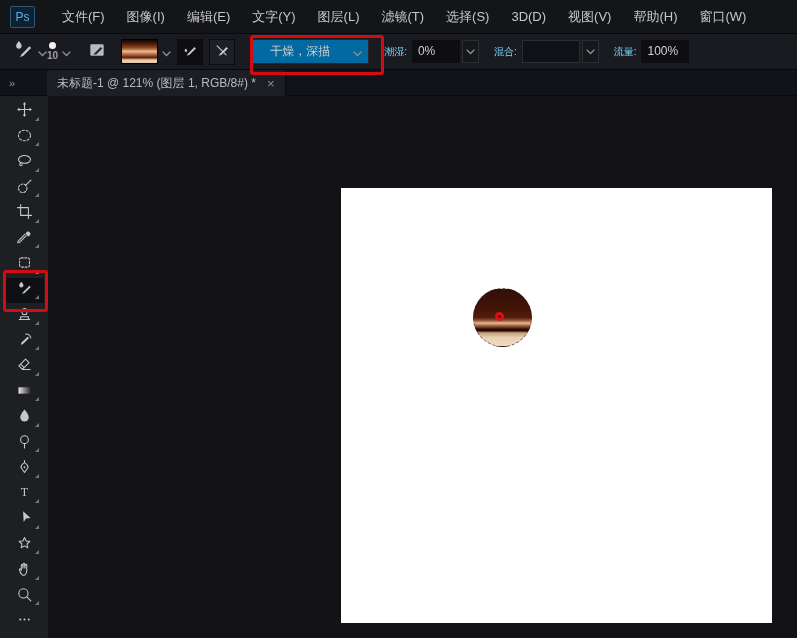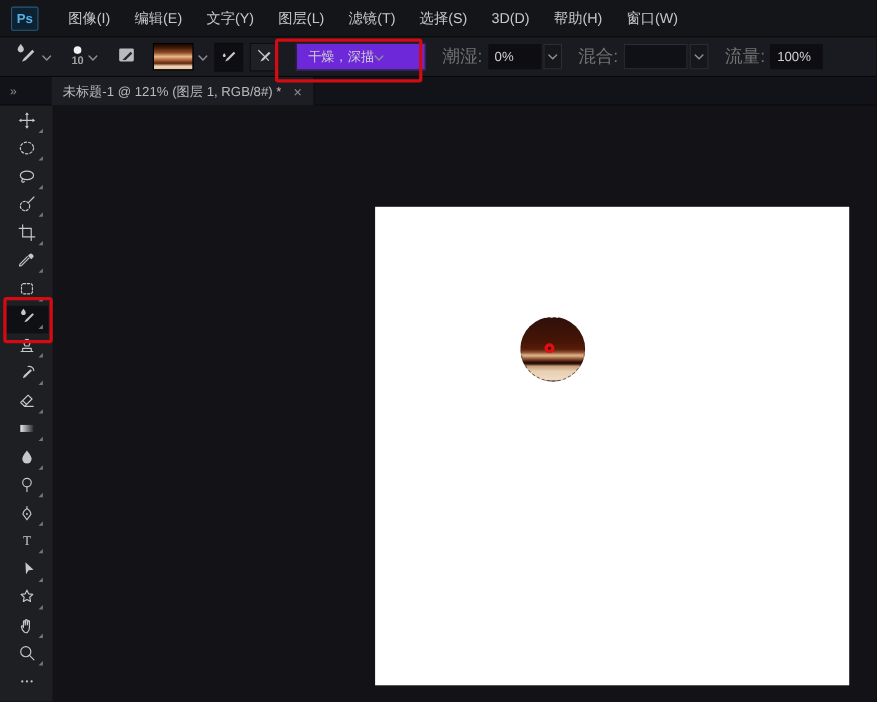--- a/index.html
+++ b/index.html
@@ -5,44 +5,44 @@
   * { margin:0; padding:0; box-sizing:border-box; }
   html,body { width:797px; height:638px; overflow:hidden; }
   body { font-family:"Liberation Sans","DejaVu Sans",sans-serif; background:#121216; color:#c6c7ca; }
 
   .app { position:relative; width:797px; height:638px; background:#121216; overflow:hidden; }
 
   
   .menubar { height:34px; display:flex; align-items:center; background:#141519; border-bottom:1px solid #08080a; padding-left:10px; }
   .ps-logo { width:25px; height:22px; display:flex; align-items:center; justify-content:center;
              background:#0c2233; border:1px solid #2d5877; border-radius:2px;
-             color:#57b3e5; font-size:12px; font-weight:bold; margin-right:16px; }
+             color:#57b3e5; font-size:12px; font-weight:normal; margin-right:16px; }
   .menu-item { padding:0 11px; font-size:13px; color:#c6c7ca; height:34px; line-height:34px; white-space:nowrap; cursor:default; }
 
   
   .optionsbar { height:36px; background:#1a1b20; border-bottom:1px solid #08080a;
                 display:flex; align-items:center; padding-left:12px; white-space:nowrap; }
   .opt-iconbtn { display:flex; align-items:center; justify-content:center; flex:none; }
   .chev { margin-left:4px; flex:none; }
-  .brush-preview { display:flex; flex-direction:column; align-items:center; margin-left:18px; flex:none;font-weight:bold; }
+  .brush-preview { display:flex; flex-direction:column; align-items:center; flex:none;font-weight:bold; }
   .brush-dot { width:7px; height:7px; border-radius:50%; background:#f2f2f2; margin-bottom:2px; }
   .brush-size { font-size:10px; color:#9fa0a3; line-height:10px; }
   .toggle-panel { width:24px; height:24px; margin-left:14px; display:flex; align-items:center; justify-content:center;
                   background:transparent; border:none; flex:none; }
   .swatch-wrap { display:flex; align-items:center; margin-left:12px; flex:none; }
   .swatch { width:37px; height:25px; border:1px solid #000;
             background:linear-gradient(180deg,#120502 0%,#4a1a08 16%,#8c4categories 0, #8c4a26 34%,#e9b98e 50%,#c27848 60%,#5e2410 76%,#f0d3b4 88%,#e6c4a2 100%); }
   .mini-btn { width:26px; height:26px; margin-left:6px; display:flex; align-items:center; justify-content:center;
               background:#1f2025; border:1px solid #0c0c0e; flex:none; }
   .mini-btn.pressed { background:#0e0e12; }
-  .combo { margin-left:16px; width:118px; height:25px; background:#6d28d9; border:1px solid #26272c;
-           display:flex; align-items:center; justify-content:flex-start; padding:0 6px 0 10px; flex:none; }
+  .combo { margin-left:16px; width:118px; height:25px; background:#0369a1; border:1px solid #26272c;
+           display:flex; align-items:center; justify-content:flex-end; padding:0 6px 0 10px; flex:none;gap:23px; }
   .combo-text { font-size:12px; color:#cfd0d3; }
   .num-group { display:flex; align-items:center; margin-left:15px; flex:none; }
-  .num-label { font-size:16px; color:#737373; margin-right:5px; }
+  .num-label { font-size:10px; color:#7dd3fc; margin-right:5px; }
   .num-value { min-width:48px; height:23px; background:#0e0e12; color:#cfd0d3; font-size:12px;
                line-height:23px; padding:0 6px; }
   .num-value.wide { min-width:58px; }
   .chev-box { width:17px; height:23px; margin-left:2px; border:1px solid #2c2d32; background:#16171b;
               display:flex; align-items:center; justify-content:center; }
 
   
   .tabstrip { height:26px; background:#121318; display:flex; align-items:stretch; border-bottom:1px solid #0a0a0c; }
   .expand { width:47px; display:flex; align-items:center; padding-left:9px; color:#8f9093; font-size:11px; letter-spacing:1px; }
   .tab { height:26px; background:#1d1e23; display:flex; align-items:center; padding:0 10px; gap:11px;
@@ -79,27 +79,29 @@
   svg .fd { fill:#26262a; stroke:none; }
   svg .fp { fill:#b9babd; stroke:none; }
 </style>
 </head>
 <body>
 
 <div class="app">
 
   <header class="menubar">
     <div class="ps-logo">Ps</div>
+    <div class="menu-item">文件(F)</div>
     <div class="menu-item">图像(I)</div>
     <div class="menu-item">编辑(E)</div>
     <div class="menu-item">文字(Y)</div>
     <div class="menu-item">图层(L)</div>
     <div class="menu-item">滤镜(T)</div>
     <div class="menu-item">选择(S)</div>
     <div class="menu-item">3D(D)</div>
+    <div class="menu-item">视图(V)</div>
     <div class="menu-item">帮助(H)</div>
     <div class="menu-item">窗口(W)</div>
   </header>
 
   <div class="optionsbar">
 
     <span class="opt-iconbtn">
       <span>
         <svg width="22" height="22" viewBox="0 0 24 24">
             <path class="f" d="M7.5 10.5c1.8 0 3-1.3 3-3 0-1.9-3-5.2-3-5.2s-3 3.3-3 5.2c0 1.7 1.2 3 3 3z"></path>

